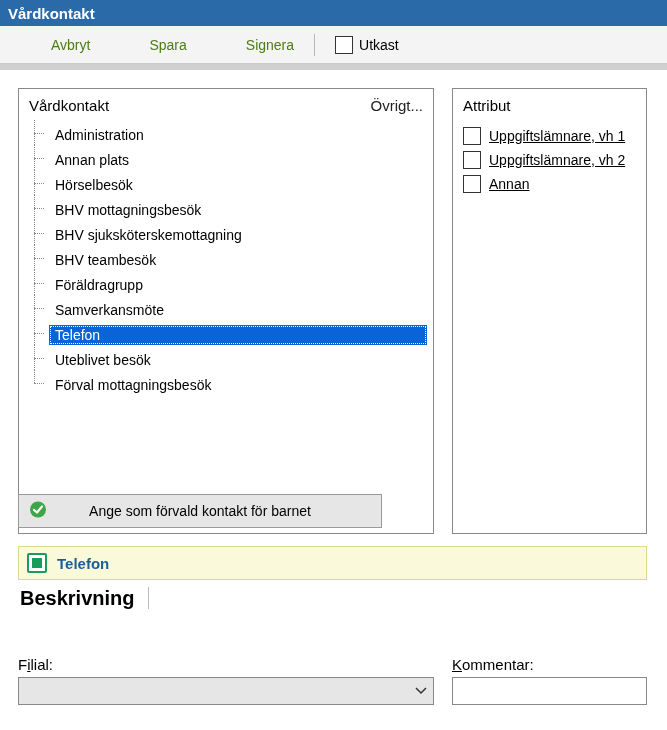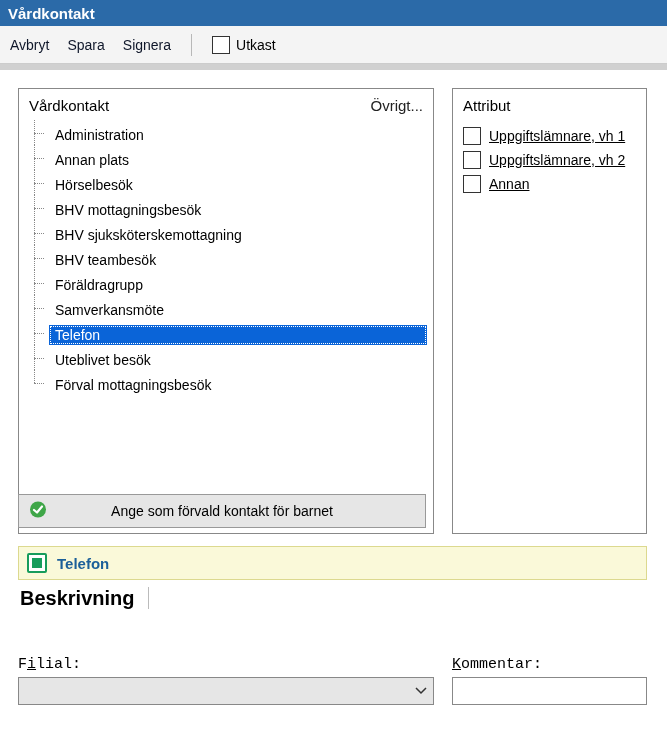--- a/index.html
+++ b/index.html
@@ -28,22 +28,23 @@
     .toolbar {
       background: #f4f4f4;
       border-bottom: 1px solid #ccc;
       padding: 6px 10px;
       display: flex;
       align-items: center;
       gap: 18px;
       height: 38px;
     }
     .toolbar-item {
-      color: #0f172a;
+      color: #4d7c0f;
       cursor: pointer;
+      margin-left: 41px;
     }
     .toolbar-sep {
       width: 1px;
       height: 22px;
       background: #b8b8b8;
       margin: 0 2px;
     }
     .toolbar-check {
       display: inline-flex;
       align-items: center;
@@ -141,21 +142,21 @@
     .default-button-wrap {
       position: absolute;
       left: -1px;
       bottom: -1px;
       width: calc(100% - 12px);
       padding: 6px 6px 6px 0;
     }
     .default-button {
       background: #e6e6e6;
       border: 1px solid #999;
-      width: 408px;
+      width: 364px;
       height: 34px;
       display: flex;
       align-items: center;
       justify-content: center;
       gap: 10px;
       cursor: pointer;
       position: relative;
     }
     .green-check {
       position: absolute;
@@ -239,21 +240,20 @@
       display: flex;
       gap: 18px;
     }
     .field-group {
       display: flex;
       flex-direction: column;
       gap: 4px;
     }
     .field-label {
       font-size: 15px;
-      font-family: Liberation Mono, monospace;
     }
     .field-label .accel {
       text-decoration: underline;
     }
     .combo {
       width: 416px;
       height: 28px;
       background: #e6e6e6;
       border: 1px solid #888;
       display: flex;

